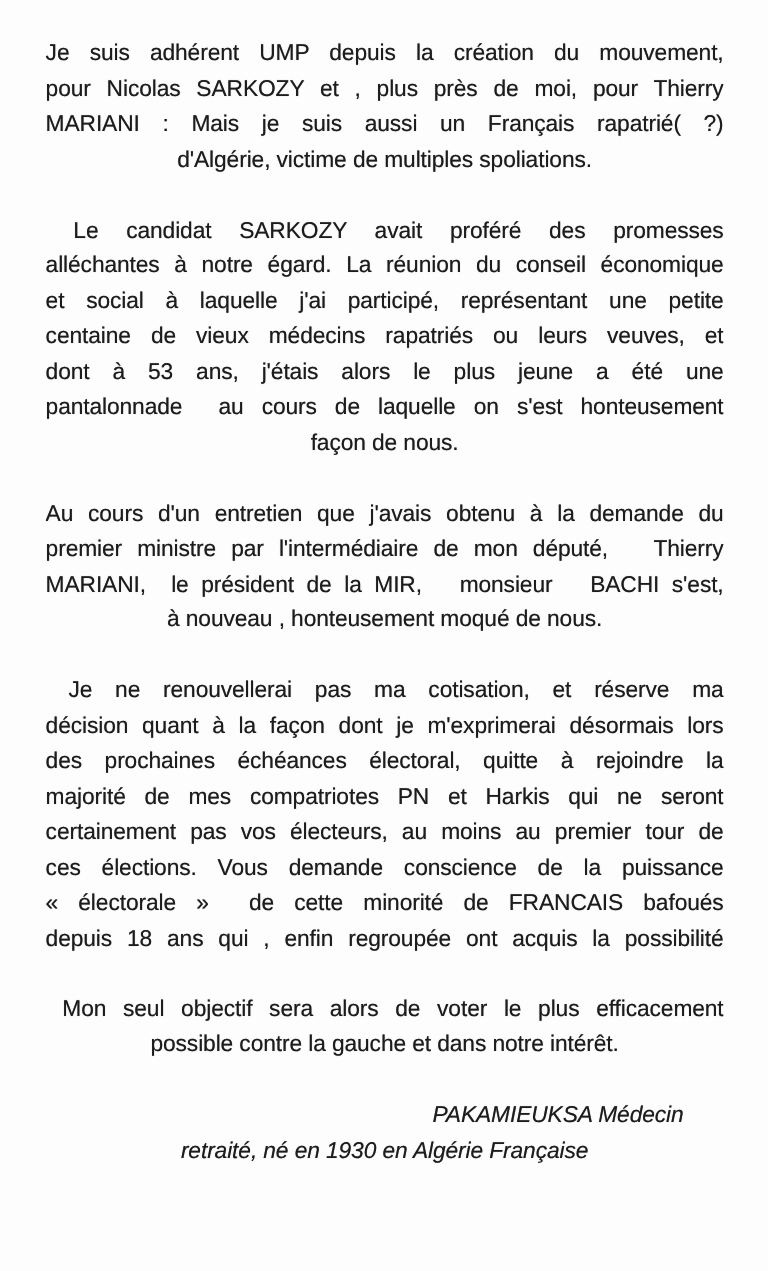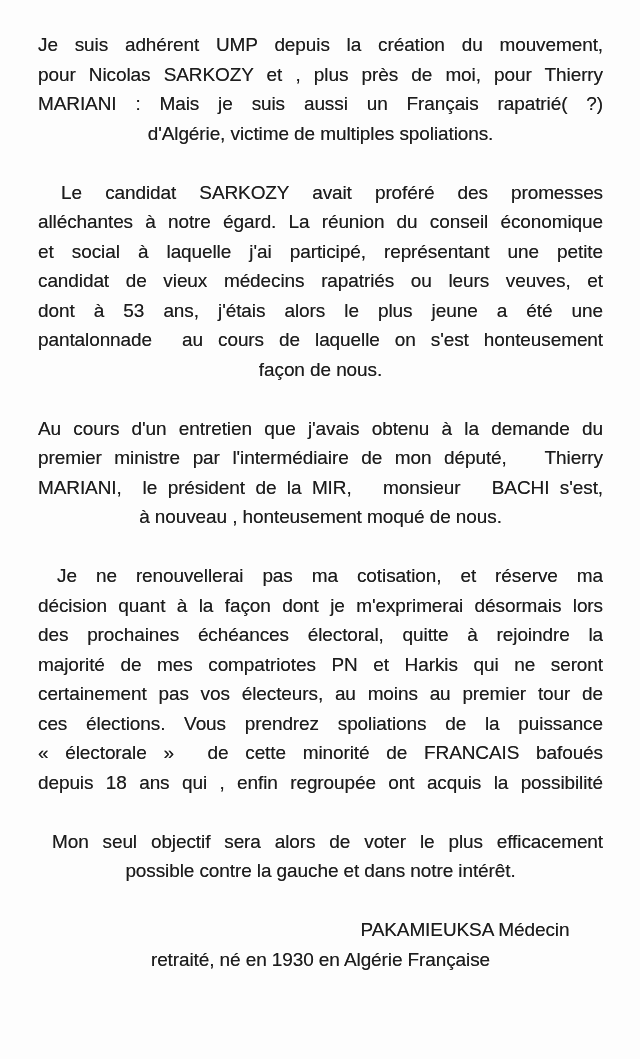--- a/index.html
+++ b/index.html
@@ -38,20 +38,21 @@
     height: 0;
   }
   
   .line.end {
     text-align: center;
   }
   .line.end::after {
     content: none;
   }
   .signature {
+    font-style: italic;
   }
   .sig-name {
     padding-left: 289px;
   }
 </style>
 </head>
 <body>
 
 <div class="page">
 
@@ -59,40 +60,40 @@
     <div class="line">Je suis adhérent UMP depuis la création du mouvement,</div>
     <div class="line">pour Nicolas SARKOZY et , plus près de moi, pour Thierry</div>
     <div class="line">MARIANI&nbsp;: Mais je suis aussi un Français rapatrié(&nbsp;?)</div>
     <div class="line end">d'Algérie, victime de multiples spoliations.</div>
   </div>
 
   <div class="para">
     <div class="line">&nbsp;Le candidat SARKOZY avait proféré des promesses</div>
     <div class="line">alléchantes à notre égard. La réunion du conseil économique</div>
     <div class="line">et social à laquelle j'ai participé, représentant une petite</div>
-    <div class="line">candidat de vieux médecins rapatriés ou leurs veuves, et</div>
+    <div class="line">centaine de vieux médecins rapatriés ou leurs veuves, et</div>
     <div class="line">dont à 53 ans, j'étais alors le plus jeune a été une</div>
     <div class="line">pantalonnade &nbsp;au cours de laquelle on s'est honteusement</div>
     <div class="line end">façon de nous.</div>
   </div>
 
   <div class="para">
     <div class="line">Au cours d'un entretien que j'avais obtenu à la demande du</div>
     <div class="line">premier ministre par l'intermédiaire de mon député, &nbsp;&nbsp;Thierry</div>
     <div class="line">MARIANI, &nbsp;le président de la MIR, &nbsp;&nbsp;monsieur &nbsp;&nbsp;BACHI s'est,</div>
     <div class="line end">à nouveau , honteusement moqué de nous.</div>
   </div>
 
   <div class="para">
     <div class="line">&nbsp;Je ne renouvellerai pas ma cotisation, et réserve ma</div>
     <div class="line">décision quant à la façon dont je m'exprimerai désormais lors</div>
     <div class="line">des prochaines échéances électoral, quitte à rejoindre la</div>
     <div class="line">majorité de mes compatriotes PN et Harkis qui ne seront</div>
     <div class="line">certainement pas vos électeurs, au moins au premier tour de</div>
-    <div class="line">ces élections. Vous prendrez spoliations de la puissance</div>
+    <div class="line">ces élections. Vous demande conscience de la puissance</div>
     <div class="line">«&nbsp;électorale&nbsp;» &nbsp;de cette minorité de FRANCAIS bafoués</div>
     <div class="line">depuis 18 ans qui , enfin regroupée ont acquis la possibilité</div>
   </div>
 
   <div class="para">
     <div class="line">&nbsp;Mon seul objectif sera alors de voter le plus efficacement</div>
     <div class="line end">possible contre la gauche et dans notre intérêt.</div>
   </div>
 
   <div class="signature">

